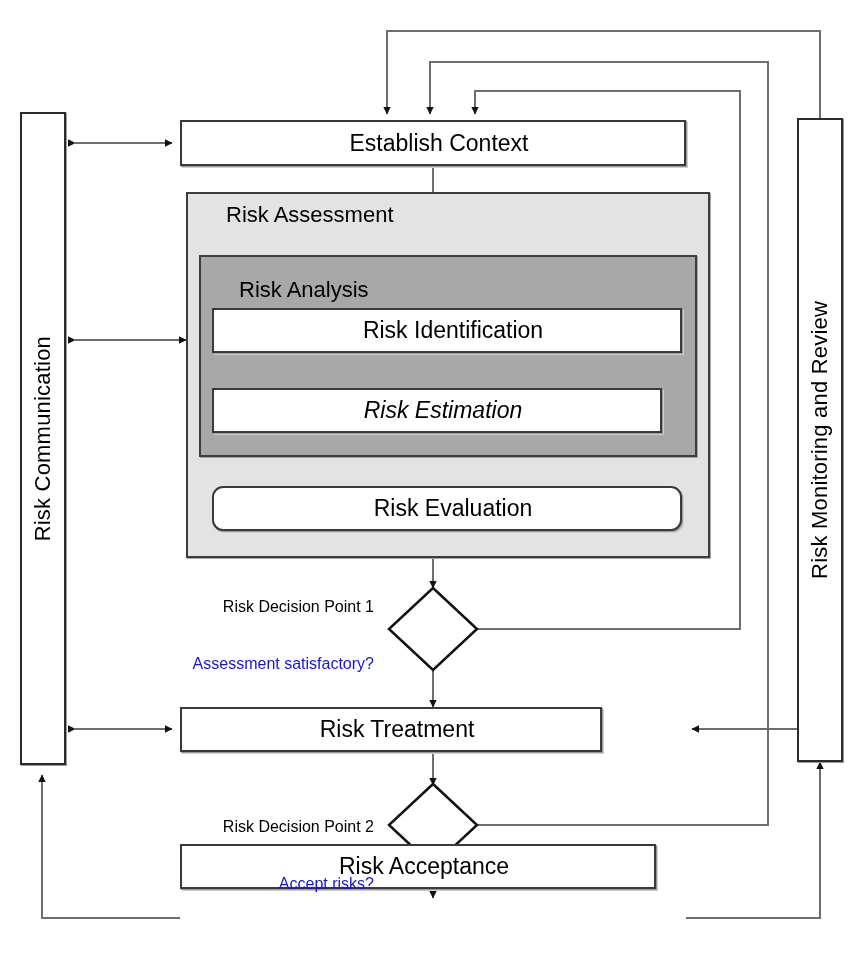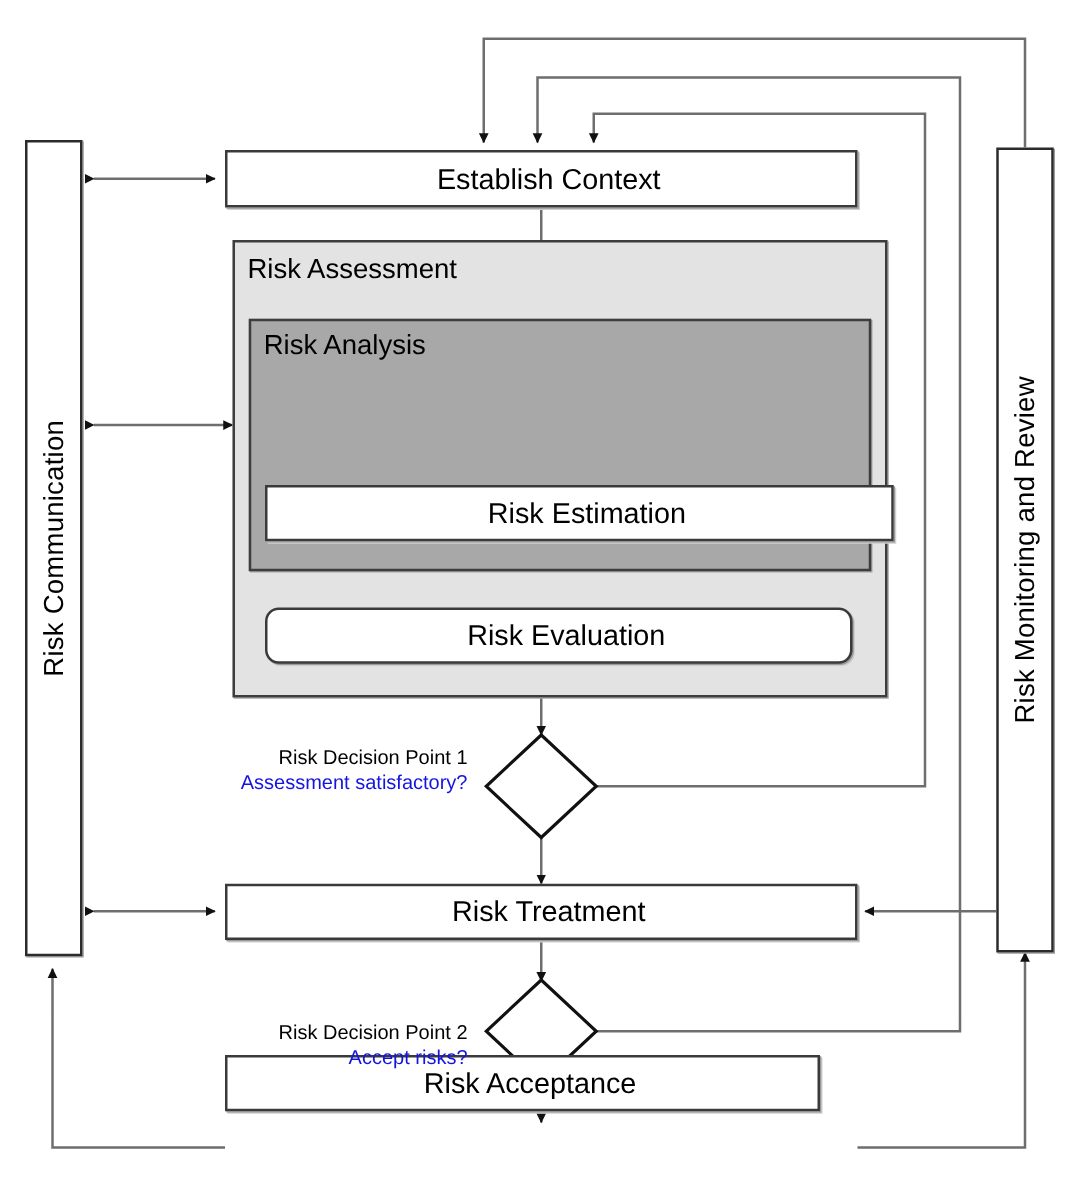--- a/index.html
+++ b/index.html
@@ -16,25 +16,25 @@
            font-size:23px;padding-left:12px;}
   .sidebox{background:#ffffff;border:2px solid #2b2b2b;
            box-shadow:1px 1px 0 #9a9a9a;}
   .sidelabel{writing-mode:vertical-rl;transform:rotate(180deg);white-space:nowrap;
              font-size:22px;letter-spacing:0.2px;}
 
   .groupbox{position:absolute;box-sizing:border-box;border:2px solid #3d3d3d;
             box-shadow:1px 1px 0 #a5a5a5;}
   .assessment{background:#e3e3e3;}
   .analysis{background:#a8a8a8;}
-  .grouplabel{position:absolute;font-size:22px;color:#000;white-space:nowrap;}
+  .grouplabel{position:absolute;font-size:22px;color:#000;white-space:nowrap;margin-left:28px;}
 
   .dp{position:absolute;font-size:16px;text-align:right;line-height:1.25;white-space:nowrap;}
   .dp .l1{color:#000000;display:block;}
-  .dp .l2{color:#1414e0;display:block;}
+  .dp .l2{color:#1414e0;display:block;margin-top:37px;}
 </style>
 </head>
 <body>
 
 <div id="stage">
 
   <svg id="wires" viewBox="0 0 855 955">
     <defs>
       <marker id="ah" markerWidth="9" markerHeight="9" refX="7.4" refY="4.5" orient="auto" markerUnits="userSpaceOnUse">
         <path d="M0,0.6 L8,4.5 L0,8.4 z" fill="#111111"></path>
@@ -88,37 +88,40 @@
 
   <div class="node sidebox" style="left:797px;top:118px;width:46px;height:644px;">
     <span class="sidelabel">Risk Monitoring and Review</span>
   </div>
 
   <div class="groupbox assessment" style="left:186px;top:192px;width:524px;height:366px;">
     <span class="grouplabel" style="left:10px;top:8px;">Risk Assessment</span>
   </div>
 
   <div class="groupbox analysis" style="left:199px;top:255px;width:498px;height:202px;">
-    <span class="grouplabel" style="left:10px;top:6px;">Risk Analysis</span>
+    <span class="grouplabel" style="left:10px;top:20px;">Risk Analysis</span>
   </div>
 
   <div class="node procbox" style="left:180px;top:120px;width:506px;height:46px;">
     <span>Establish Context</span>
   </div>
 
+  <div class="node procbox" style="left:212px;top:308px;width:470px;height:45px;">
+    <span>Risk Identification</span>
+  </div>
 
-  <div class="node procbox" style="left:212px;top:388px;width:503px;height:45px;">
+  <div class="node procbox" style="left:212px;top:388px;width:450px;height:45px;font-style:italic;">
     <span>Risk Estimation</span>
   </div>
 
   <div class="node procbox" style="left:212px;top:486px;width:470px;height:45px;border-radius:11px;">
     <span>Risk Evaluation</span>
   </div>
 
-  <div class="node procbox" style="left:180px;top:707px;width:506px;height:45px;text-align:center;">
+  <div class="node procbox" style="left:180px;top:707px;width:422px;height:45px;text-align:center;">
     <span>Risk Treatment</span>
   </div>
 
   <div class="node procbox" style="left:180px;top:844px;width:476px;height:45px;">
     <span>Risk Acceptance</span>
   </div>
 
   <div class="dp" style="left:86px;top:597px;width:288px;">
     <span class="l1">Risk Decision Point 1</span>
     <span class="l2">Assessment satisfactory?</span>

